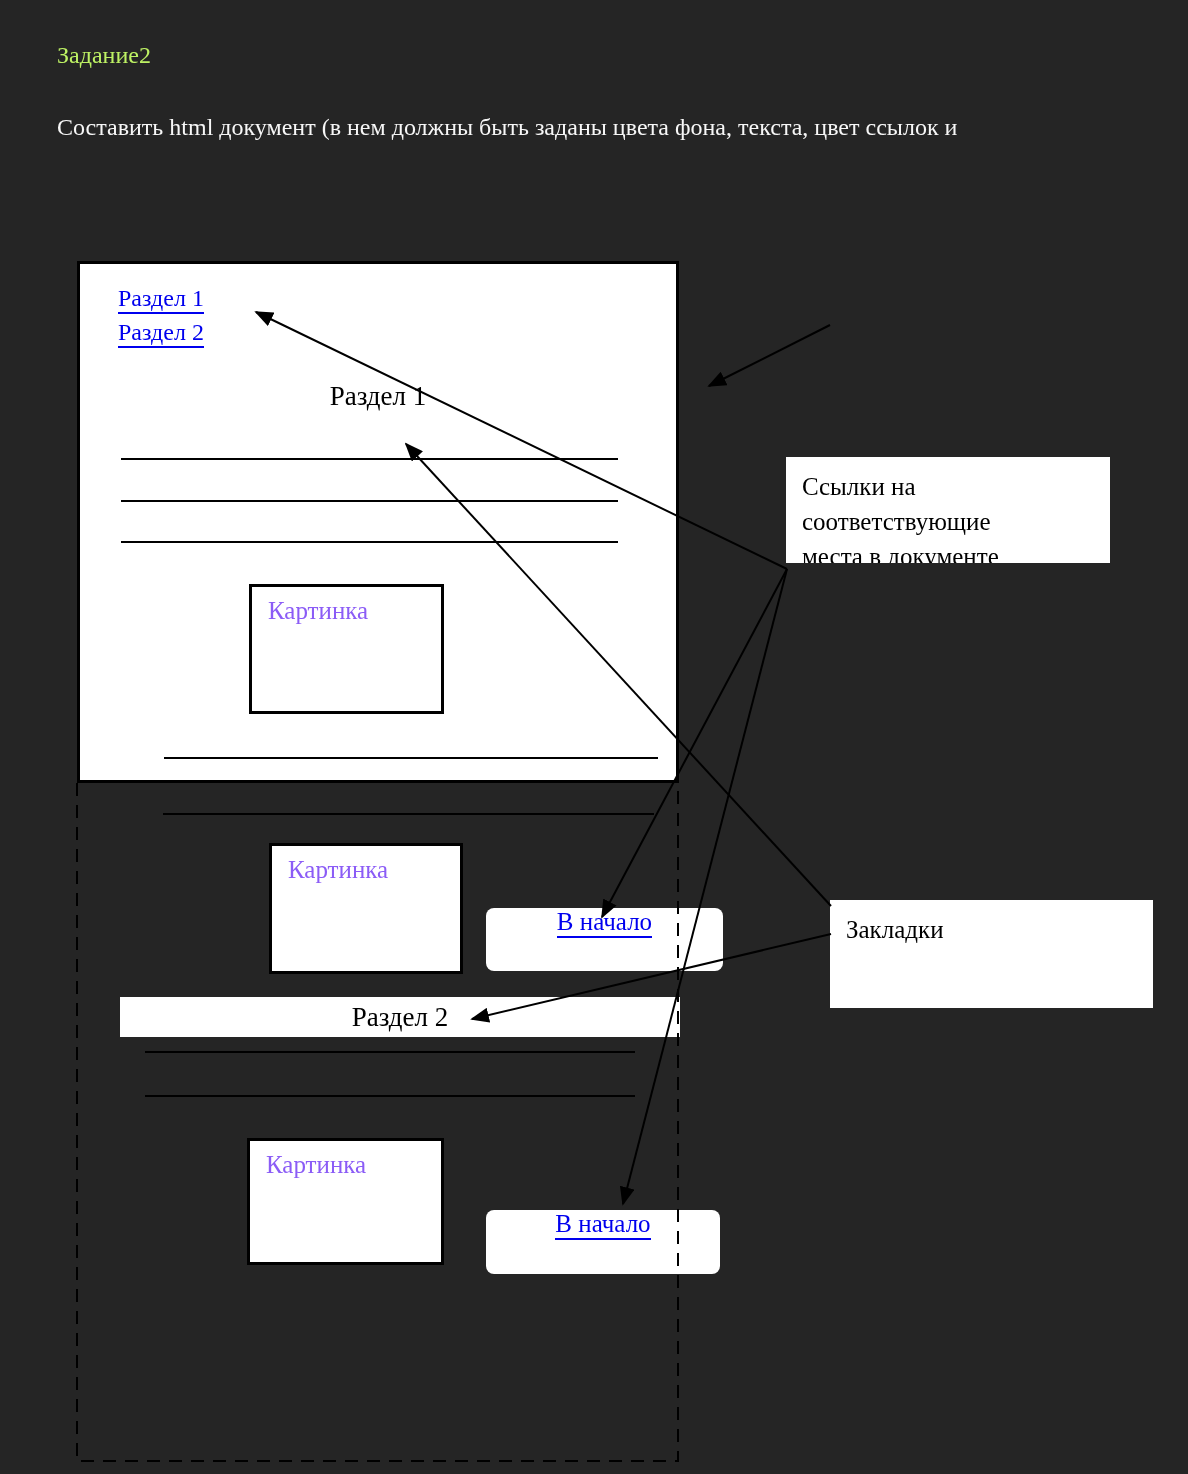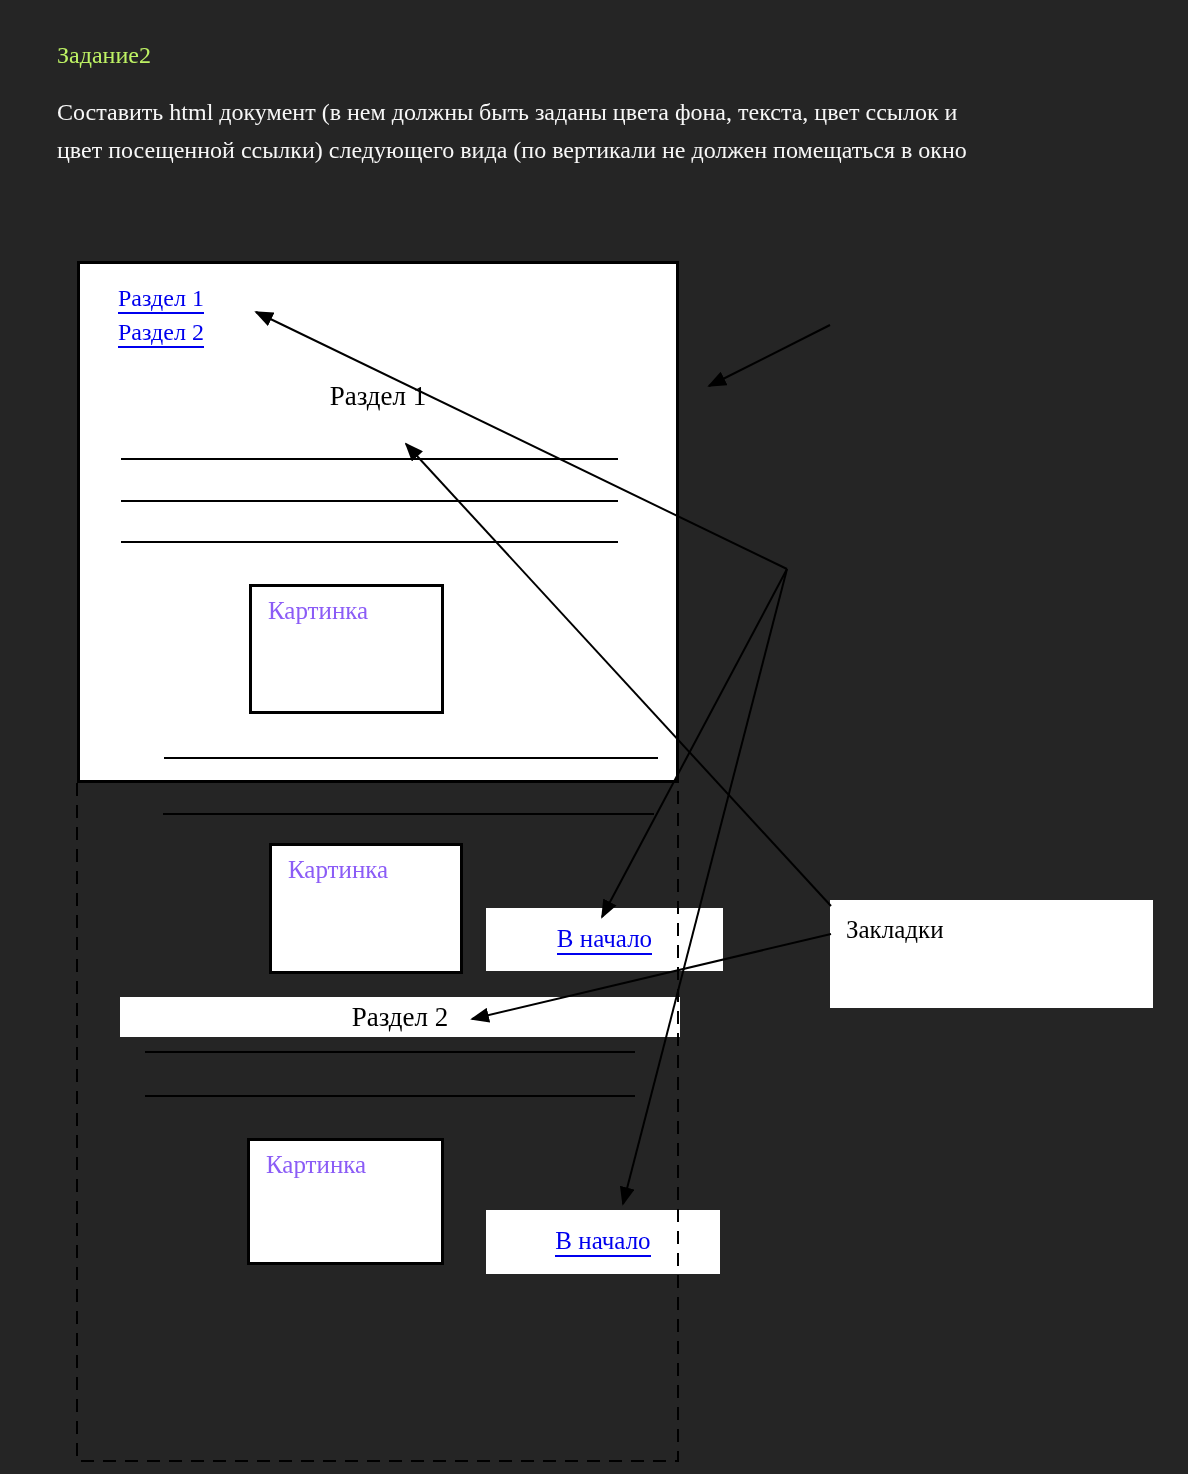--- a/index.html
+++ b/index.html
@@ -8,21 +8,21 @@
     width:1188px;height:1474px;
     background:#252525;
     font-family:"Liberation Serif", "DejaVu Serif", serif;
     overflow:hidden;
   }
   .page-title{
     position:absolute;left:57px;top:42px;
     color:#bef264;font-size:24px;
   }
   .task-desc{
-    position:absolute;left:57px;top:93px;
+    position:absolute;left:57px;top:108px;
     color:#f7f7f7;font-size:24px;line-height:38px;
   }
   
   .bwindow{
     position:absolute;left:77px;top:261px;width:602px;height:522px;
     background:#ffffff;border:3px solid #000;box-sizing:border-box;text-decoration:underline;
   }
   .navlinks{position:absolute;left:38px;top:20px;}
   .bluelink{
     display:inline-block;color:#0000ee;font-size:24px;
@@ -36,41 +36,40 @@
   }
   .hline{position:absolute;height:2px;background:#000;}
   .imgbox{
     position:absolute;background:#fff;border:3px solid #000;box-sizing:border-box;
     color:#8b5cf6;font-size:25px;
   }
   .imgbox span{display:block;padding:10px 0 0 16px;}
   .whitebox{
     position:absolute;background:#ffffff;color:#000;box-sizing:border-box;
   }
-  .backbox{display:flex;align-items:center;justify-content:center;}
+  .backbox{display:flex;align-items:flex-start;justify-content:center;border-radius:8px;}
   .backbox .bluelink{font-size:25px;}
   .strip{
     text-align:center;font-size:27px;line-height:40px;
   }
   .annot{
     font-size:25px;line-height:35px;
     padding:12px 14px 0 16px;overflow:hidden;
   }
   .overlay{position:absolute;left:0;top:0;z-index:10;pointer-events:none;}
 </style>
 </head>
 <body>
 
 <div class="canvas">
 
   <div class="page-title">Задание2</div>
 
   <div class="task-desc">
     <div>Составить html документ (в нем должны быть заданы цвета фона, текста, цвет ссылок и</div>
-    <div>цвет посещенной ссылки) следующего вида (по вертикали не должен помещаться в окно</div>
   </div>
 
   <div class="bwindow">
     <div class="navlinks">
       <a class="bluelink">Раздел 1</a>
       <a class="bluelink">Раздел 2</a>
     </div>
     <div class="sec1-heading">Раздел 1</div>
 
     <div class="hline" style="left:41px;top:194px;width:497px;"></div>
@@ -101,20 +100,25 @@
 
   <div class="imgbox" style="left:247px;top:1138px;width:197px;height:127px;">
     <span>Картинка</span>
   </div>
 
   <div class="whitebox backbox" style="left:486px;top:1210px;width:234px;height:64px;">
     <a class="bluelink">В начало</a>
   </div>
 
 
+  <div class="whitebox annot" style="left:786px;top:457px;width:324px;height:106px;">
+    <div>Ссылки на</div>
+    <div>соответствующие</div>
+    <div>места в документе</div>
+  </div>
 
   <div class="whitebox annot" style="left:830px;top:900px;width:323px;height:108px;">Закладки</div>
 
   <svg class="overlay" width="1188" height="1474" viewBox="0 0 1188 1474">
     <defs>
       <marker id="ah" viewBox="0 0 10 8" refX="9" refY="4" markerWidth="19" markerHeight="15" markerUnits="userSpaceOnUse" orient="auto">
         <path d="M0,0 L10,4 L0,8 z" fill="#000"></path>
       </marker>
     </defs>
 

